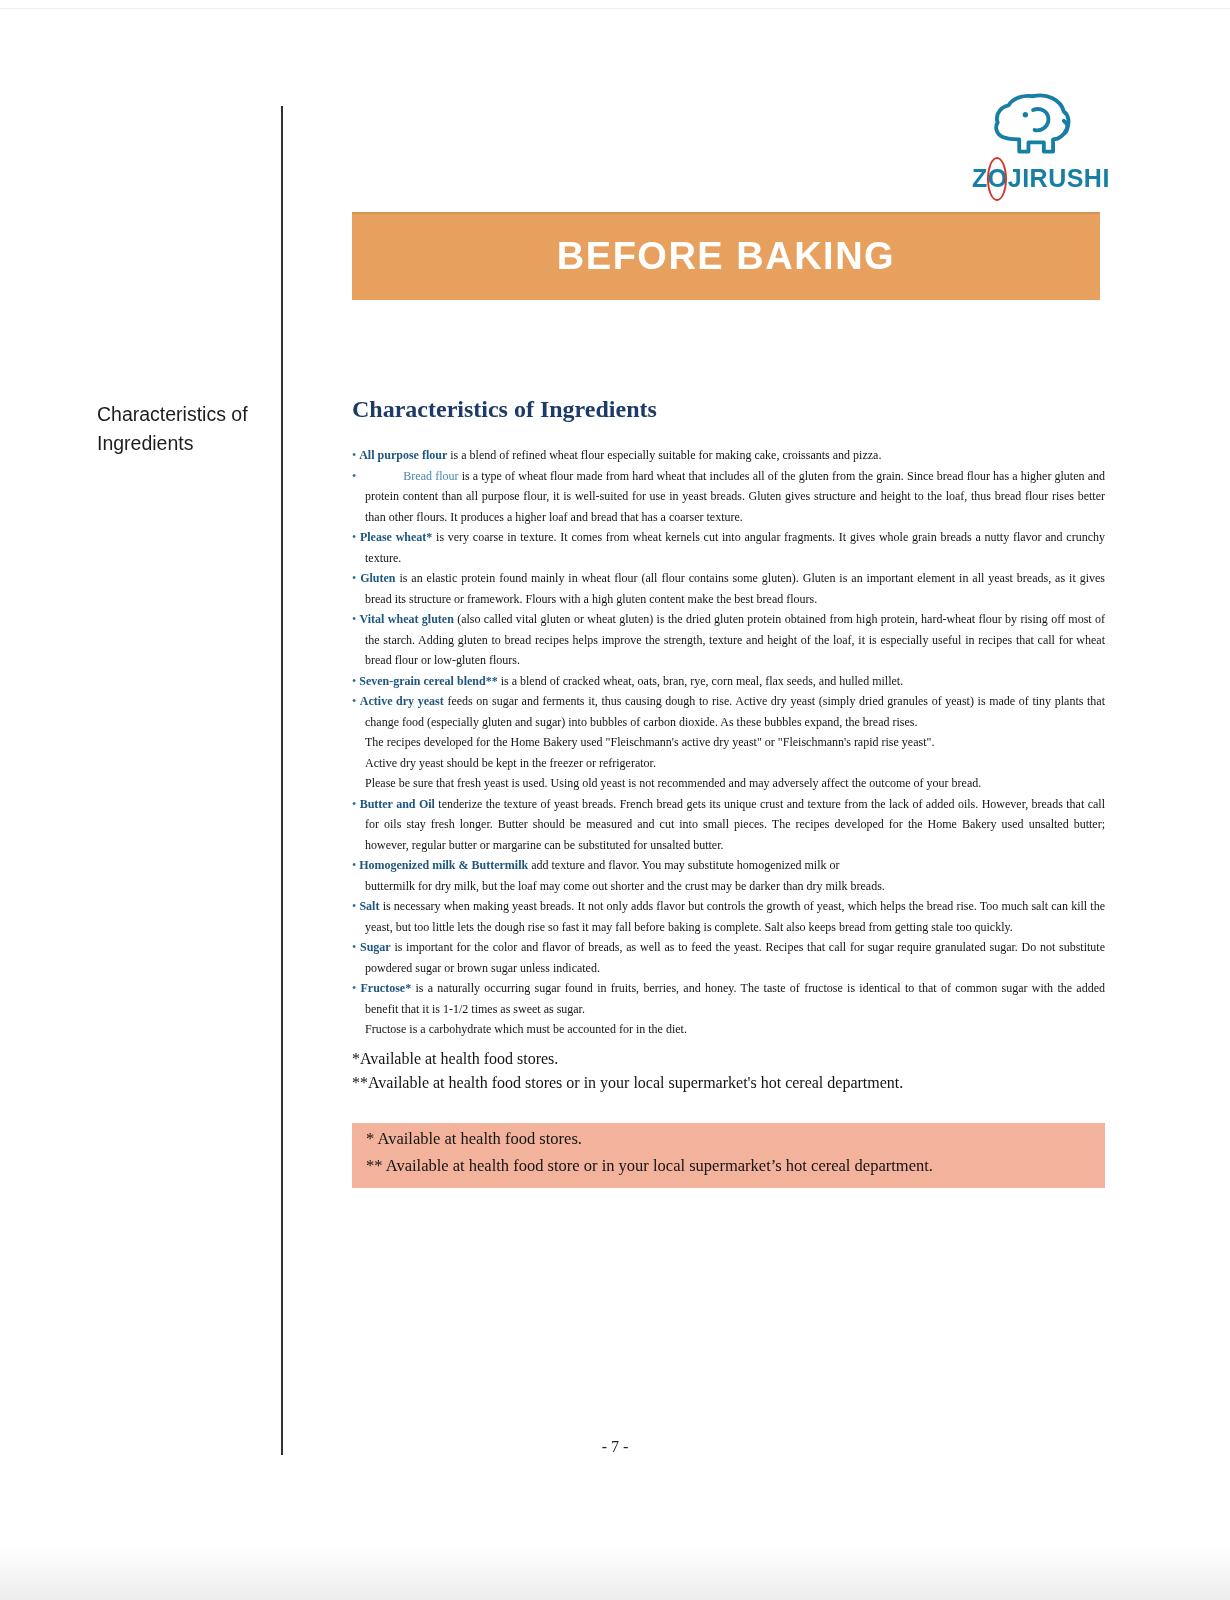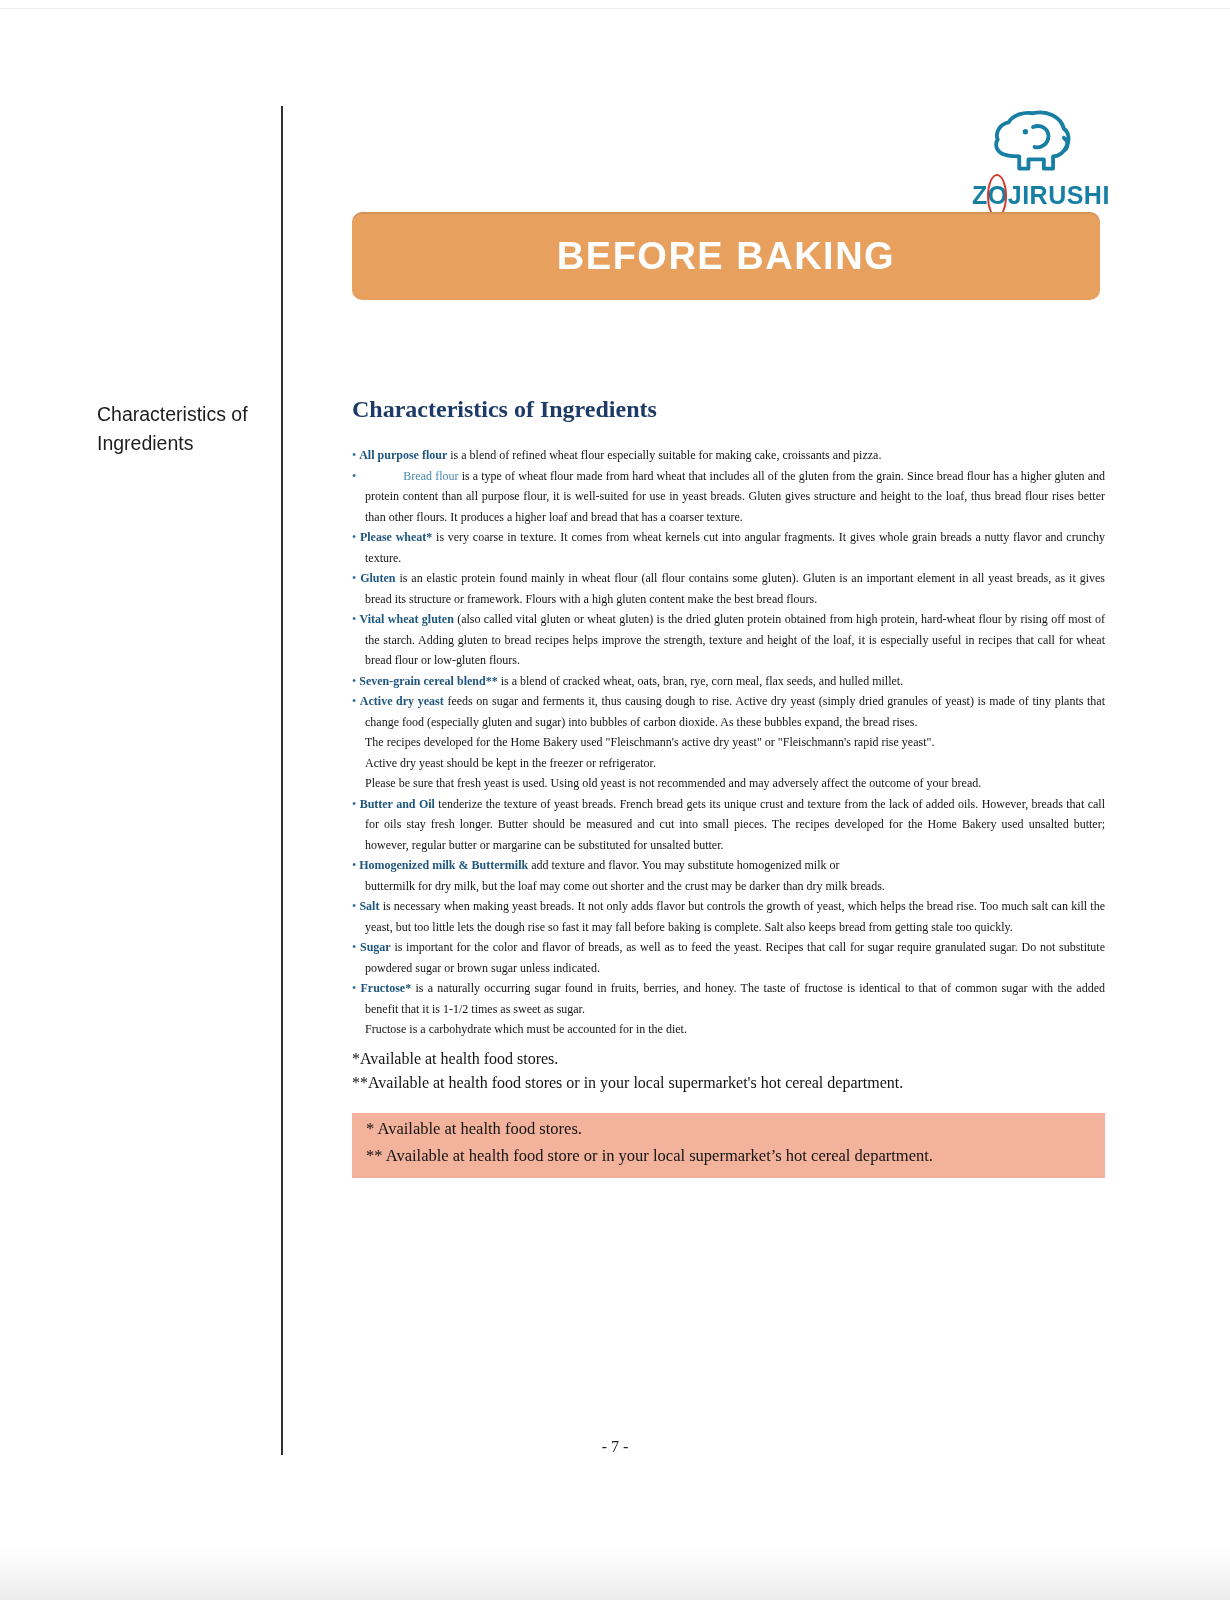--- a/index.html
+++ b/index.html
@@ -4,38 +4,38 @@
 <style>
   html,body { margin:0; padding:0; background:#ffffff; }
   .page {
     position:relative; width:1230px; height:1600px; background:#ffffff;
     font-family:"Liberation Serif", serif; overflow:hidden;
   }
   .top-hairline { position:absolute; left:0; top:8px; width:1230px; height:1px; background:#ececec; }
   .vrule { position:absolute; left:281px; top:106px; width:2px; height:1349px; background:#303030; }
 
   
-  .logo { position:absolute; left:972px; top:108px; width:136px; text-align:center; }
+  .logo { position:absolute; left:972px; top:91px; width:136px; text-align:center; }
   .logo svg { display:block; margin:0 auto; }
   .wordmark {
     font-family:"Liberation Sans", sans-serif; font-weight:bold; font-size:25px;
     color:#177EA4; line-height:1; margin-top:3px; white-space:nowrap; letter-spacing:0.5px;
   }
   .o-ring { position:relative; display:inline-block; }
   .o-ring::after {
     content:""; position:absolute; left:-1px; top:-9px; width:16px; height:40px;
     border:2.5px solid #d23a2e; border-radius:50%; pointer-events:none;
   }
 
   
   .banner {
     position:absolute; left:352px; top:212px; width:748px; height:88px; background:#E8A05E;
     display:flex; align-items:center; justify-content:center;
     font-family:"Liberation Sans", sans-serif; font-weight:bold; font-size:38px;
-    color:#ffffff; letter-spacing:1.5px; box-shadow:0 2px 0 rgba(0,0,0,0.08) inset;border-radius:10px;
+    color:#ffffff; letter-spacing:1.5px; box-shadow:0 2px 0 rgba(0,0,0,0.08) inset;
   }
 
   
   .sidebar-label {
     position:absolute; left:97px; top:400px; width:175px;
     font-family:"Liberation Sans", sans-serif; font-size:19.5px; color:#1d1d1d; line-height:1.5;
   }
 
   
   .content { position:absolute; left:352px; top:396px; width:753px; color:#141414; }
@@ -46,21 +46,21 @@
   .bullet {
     font-size:12px; line-height:20.5px; text-align:justify;
     padding-left:13px; text-indent:-13px;
   }
   .dot { color:#2d6a96; }
   .term { font-weight:bold; color:#1e567f; }
   .bullet.light .term { font-weight:normal; color:#4b89ad;margin-left:44px; }
   .extra { text-indent:0; }
   .footnotes { margin-top:7px; font-size:16px; line-height:24px; }
   .note-box {
-    margin-top:18px; background:#F2B29B; padding:2px 14px 9px 14px;
+    margin-top:28px; background:#F2B29B; padding:2px 14px 9px 14px;
     font-size:16.5px; line-height:27px; color:#141414;
   }
   .page-number {
     position:absolute; left:0; top:1438px; width:1230px; text-align:center;
     font-size:16px; color:#222;
   }
   .bottom-fade {
     position:absolute; left:0; bottom:0; width:1230px; height:55px;
     background:linear-gradient(to bottom, rgba(0,0,0,0), rgba(0,0,0,0.07));
   }

